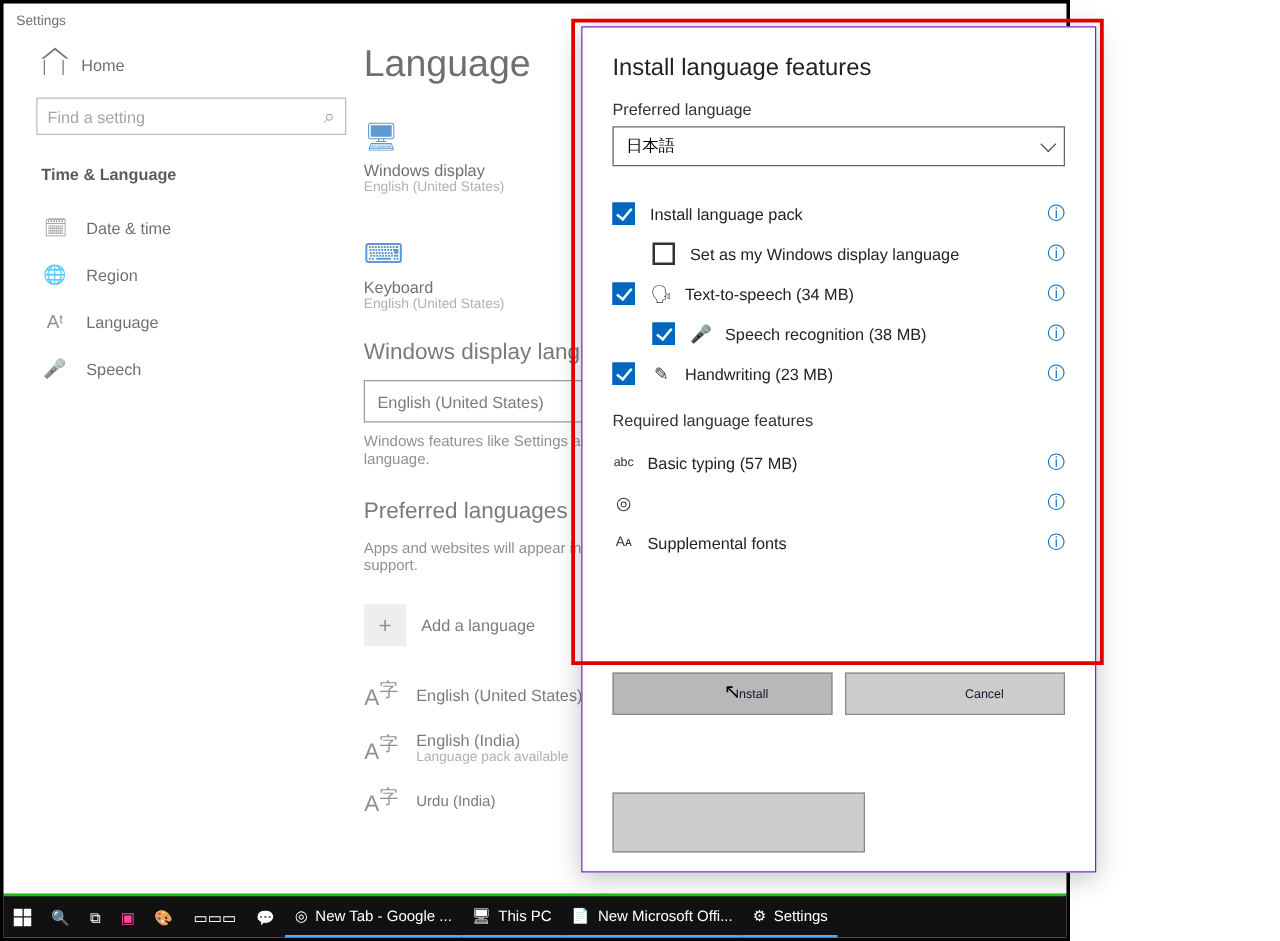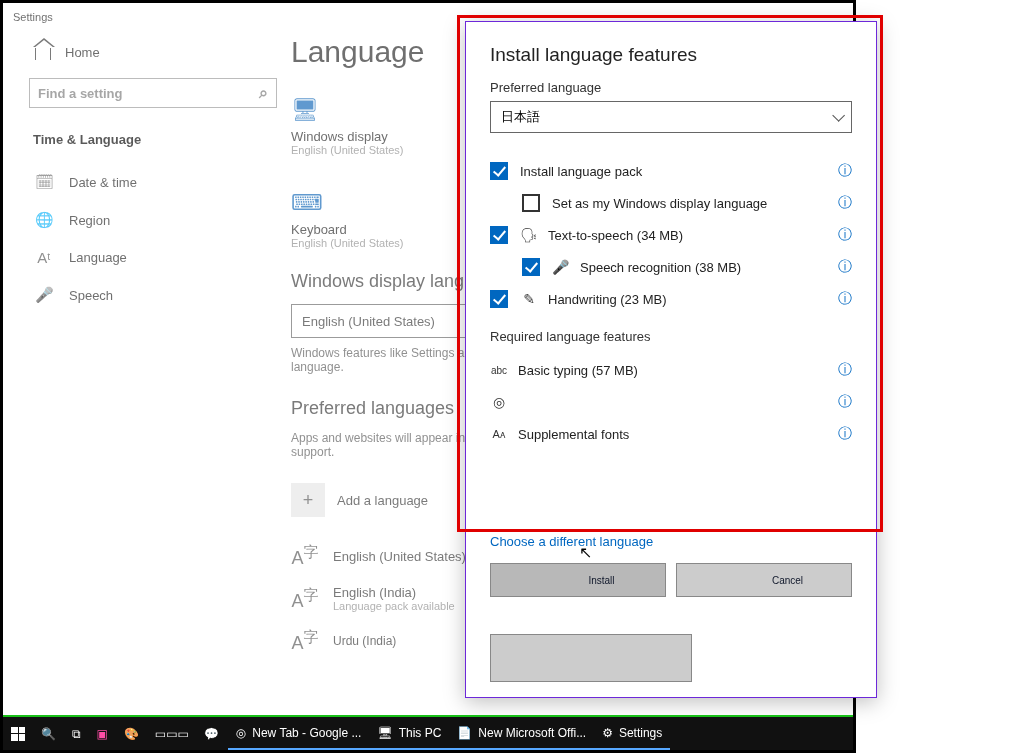--- a/index.html
+++ b/index.html
@@ -12,21 +12,21 @@
     background: #fff;
     padding-top: 6px;
   }
   .settings-title { font-size: 11px; color:#222; padding: 2px 10px 12px 10px; }
   .settings-body { display: flex; height: calc(100% - 24px); }
   .sidebar { width: 270px; padding: 0 26px; }
   .home-row { display:flex; align-items:center; gap:14px; font-size:13px; color:#222; padding:10px 6px 18px 6px;}
   .home-icon { width:16px; height:14px; border:1.5px solid #333; border-bottom:none; position:relative;}
   .home-icon::before { content:""; position:absolute; left:-3px; top:-9px; width:0; height:0; border-left:11px solid transparent; border-right:11px solid transparent; border-bottom:9px solid #333;}
   .home-icon::after { content:""; position:absolute; left:-2px; top:-7px; width:0; height:0; border-left:10px solid transparent; border-right:10px solid transparent; border-bottom:8px solid #fff;}
-  .search-box { width: 248px; height: 30px; border:1px solid #999; display:flex; align-items:center; padding:0 8px; justify-content:space-between; font-size:13px; color:#777; margin-bottom:18px;font-weight:bold;}
+  .search-box { width: 248px; height: 30px; border:1px solid #999; display:flex; align-items:center; padding:0 8px; justify-content:space-between; font-size:13px; color:#777; margin-bottom:18px;}
   .search-icon::before { content:"⌕"; color:#777; font-size:16px;}
   .section-hdr { font-size:13px; font-weight:600; color:#000; padding:6px 4px 16px 4px;}
   .nav-item { display:flex; align-items:center; gap:16px; font-size:13px; color:#222; padding:10px 6px; }
   .nav-item > .ico { width:18px; text-align:center; color:#555; font-size:15px;}
   .main-col { flex:1; padding: 0 18px;}
   .page-h1 { font-size:30px; font-weight:400; color:#222; margin-bottom:28px;}
   .tile-row { display:flex; gap:100px; margin-bottom:22px;}
   .tile { width:150px;}
   .tile .ticon { font-size:22px; color:#0b63b5; margin-bottom:6px;}
   .tile .tlabel { font-size:13px; color:#222;}
@@ -232,21 +232,20 @@
       <span class="info-i">ⓘ</span>
     </div>
     <div class="feat-row">
       <span class="feat-ico" style="font-size:11px;">Aᴀ</span>
       <span>Supplemental fonts</span>
       <span class="info-i">ⓘ</span>
     </div>
 
     <div style="height:74px;"></div>
 
-    <a class="choose-link">Choose a different language</a>
 
     <div class="btn-row">
       <div class="btn primary">Install</div>
       <div class="btn">Cancel</div>
     </div>
   </div>
 
   <div class="red-box top"></div>
   <div class="red-box btn"></div>
   <span class="cursor">↖</span>

